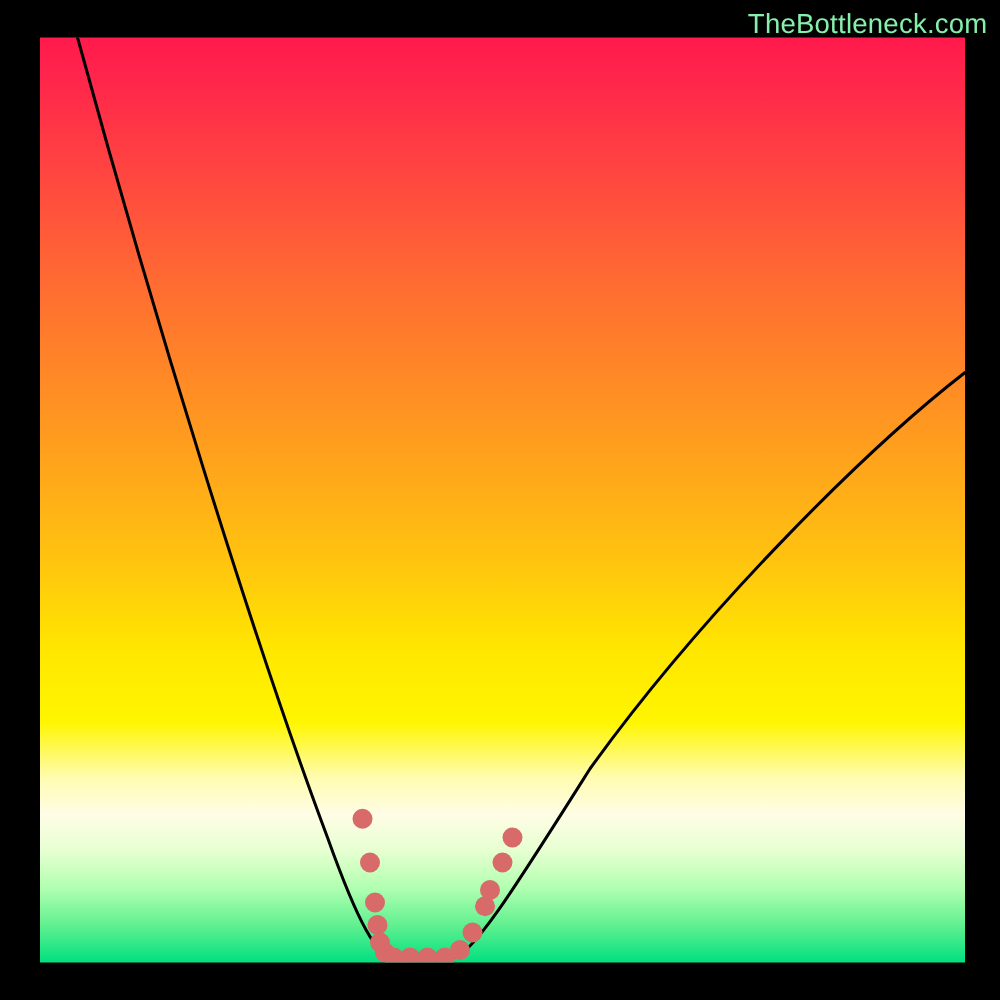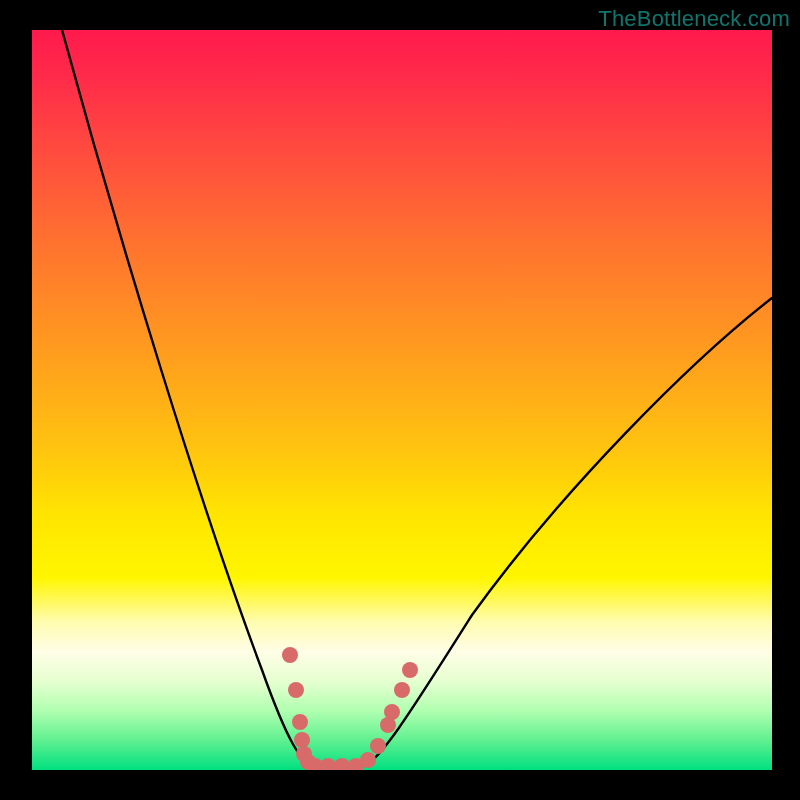--- a/index.html
+++ b/index.html
@@ -46,21 +46,21 @@
     position: absolute;
     left: 0;
     top: 0;
     width: 740px;
     height: 740px;
   }
   .watermark {
     position: absolute;
     top: 6px;
     right: 10px;
-    color: #0f766e;
+    color: #86efac;
     font-size: 22px;
     font-weight: 500;
     letter-spacing: 0.2px;
     text-align: right;
   }
 </style>
 </head>
 <body>
 
 <div class="frame">

